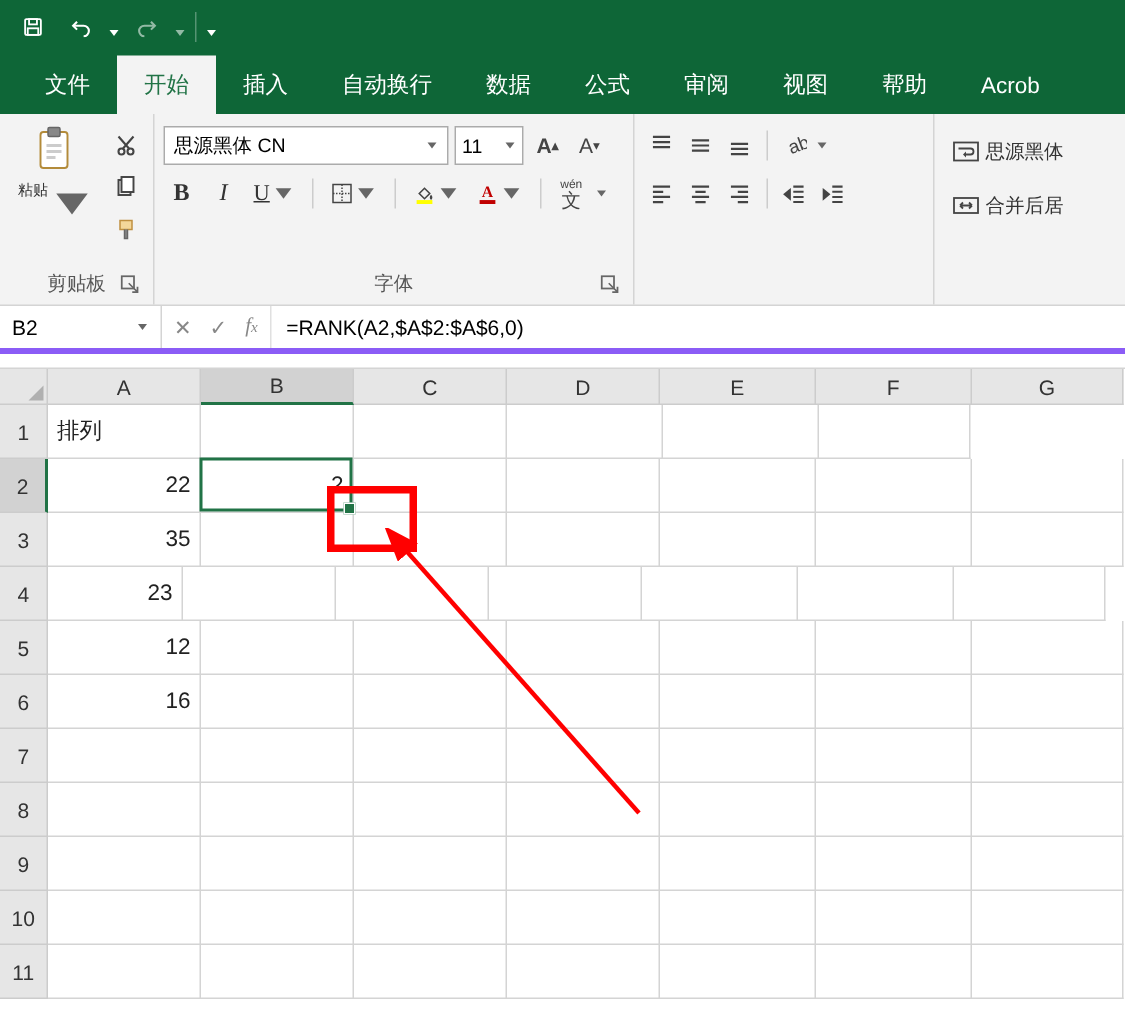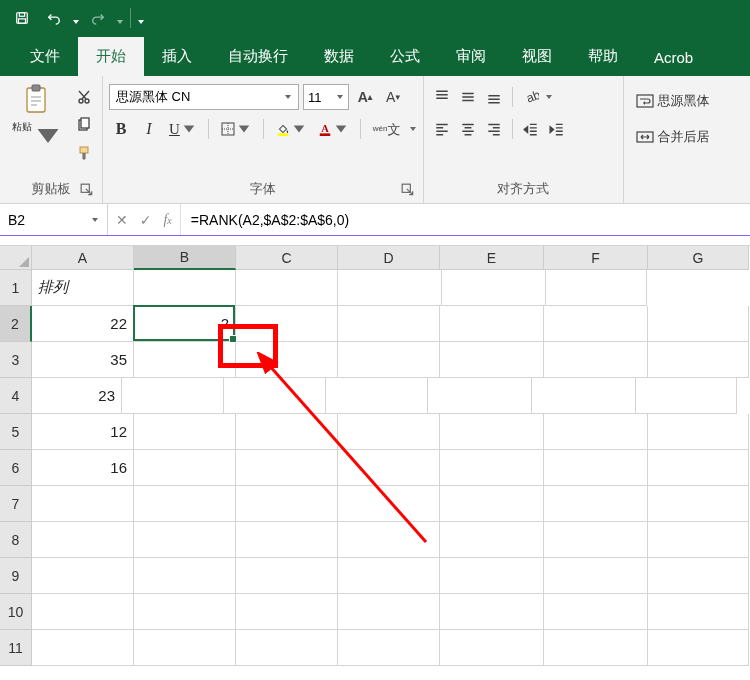--- a/index.html
+++ b/index.html
@@ -44,21 +44,21 @@
   
   
   .align-group-body { flex-direction: column; gap: 6px; padding-top: 4px; }
   .align-row { display: flex; align-items: center; gap: 2px; }
   .align-btn { width: 24px; height: 26px; display: flex; align-items: center; justify-content: center; cursor: pointer; }
   .align-btn svg { width: 16px; height: 16px; }
   .wrap-btn { display: flex; align-items: center; gap: 4px; padding: 2px 6px; cursor: pointer; font-size: 13px; color: #333; }
   .wrap-btn svg { width: 18px; height: 18px; }
   
   
-  .fbar { height: 32px; border-bottom: 1px solid #8b5cf6; display: flex; align-items: stretch; background: #fff; }
+  .fbar { height: 32px; border-bottom: 4px solid #8b5cf6; display: flex; align-items: stretch; background: #fff; }
   .namebox { width: 108px; border-right: 1px solid #d4d4d4; display: flex; align-items: center; padding: 0 8px; font-size: 14px; justify-content: space-between; cursor: text; }
   .fbar-btns { display: flex; align-items: center; padding: 0 8px; gap: 12px; border-right: 1px solid #e0e0e0; }
   .fbar-btns .fb { color: #888; cursor: pointer; font-size: 14px; }
   .fbar-fx { font-style: italic; font-family: "Times New Roman", serif; color: #666; font-size: 14px; }
   .formula-input { flex: 1; display: flex; align-items: center; padding: 0 10px; font-size: 14px; cursor: text; }
   
   
   .hspacer { height: 10px; border-bottom: 1px solid #d4d4d4; background: #fff; }
   
   
@@ -228,21 +228,21 @@
         <div class="fmt-btn">
             <svg viewBox="0 0 16 16">
               <text x="8" y="11" text-anchor="middle" font-size="12" font-family="serif" fill="#c00000" font-weight="bold">A</text>
               <rect x="2" y="13" width="12" height="3" fill="#c00000"></rect>
             </svg>
             <svg class="caret" viewBox="0 0 8 8" style="margin-left:2px">
               <path d="M1 2 L4 6 L7 2" fill="#666"></path>
             </svg>
           </div>
         <div style="width:1px;height:20px;background:#ccc;margin:0 4px"></div>
-        <div class="fmt-btn" style="font-size:8px;line-height:1;color:#444">
+        <div class="fmt-btn" style="flex-direction:column;font-size:8px;line-height:1;color:#444">
             <span>wén</span>
             <span style="font-size:13px">文</span>
           </div>
         <svg class="caret" viewBox="0 0 8 8">
             <path d="M1 2 L4 6 L7 2" fill="#666"></path>
           </svg>
       </div>
     </div>
     <div class="ribbon-group-label"><span>字体</span>
       <span class="launcher"><svg viewBox="0 0 12 12" stroke="#666" fill="none">
@@ -304,21 +304,20 @@
             </svg>
           </div>
         <div class="align-btn">
             <svg viewBox="0 0 14 14" stroke="#444" stroke-width="1.2" fill="#444">
               <path d="M6 3 h6 M6 6 h6 M6 9 h6 M6 12 h6" fill="none"></path>
               <path d="M1 5 L4 7.5 L1 10 Z"></path>
             </svg>
           </div>
       </div>
     </div>
-    <div class="ribbon-group-label"><span>对齐方式</span></div>
   </div>
 
   <div class="ribbon-group" style="border-right:none">
     <div class="ribbon-group-body align-group-body" style="padding-top:10px;gap:14px">
       <div class="wrap-btn">
         <svg viewBox="0 0 18 18" stroke="#444" fill="none" stroke-width="1.2">
             <rect x="1" y="3" width="16" height="12"></rect>
             <path d="M4 7 h8 a2 2 0 0 1 0 4 h-3"></path>
             <path d="M9 9 l-2 2 l2 2" fill="#444" stroke="none"></path>
           </svg>
@@ -362,21 +361,21 @@
       <div class="colh" style="width: 102px;">A</div>
       <div class="colh active" style="width: 102px;">B</div>
       <div class="colh" style="width: 102px;">C</div>
       <div class="colh" style="width: 102px;">D</div>
       <div class="colh" style="width: 104px;">E</div>
       <div class="colh" style="width: 104px;">F</div>
       <div class="colh" style="width: 101px;">G</div>
     </div>
     <div class="row">
       <div class="rowh">1</div>
-      <div class="cell left" style="width: 102px; font-style: italic;">排列</div>
+      <div class="cell left" style="width: 102px;">排列</div>
       <div class="cell left" style="width: 102px;"></div>
       <div class="cell left" style="width: 102px;"></div>
       <div class="cell left" style="width: 104px;"></div>
       <div class="cell left" style="width: 104px;"></div>
       <div class="cell left" style="width: 101px;"></div>
     </div>
     <div class="row">
       <div class="rowh active">2</div>
       <div class="cell right" style="width: 102px;">22</div>
       <div class="cell right" style="width: 102px;">2</div>

